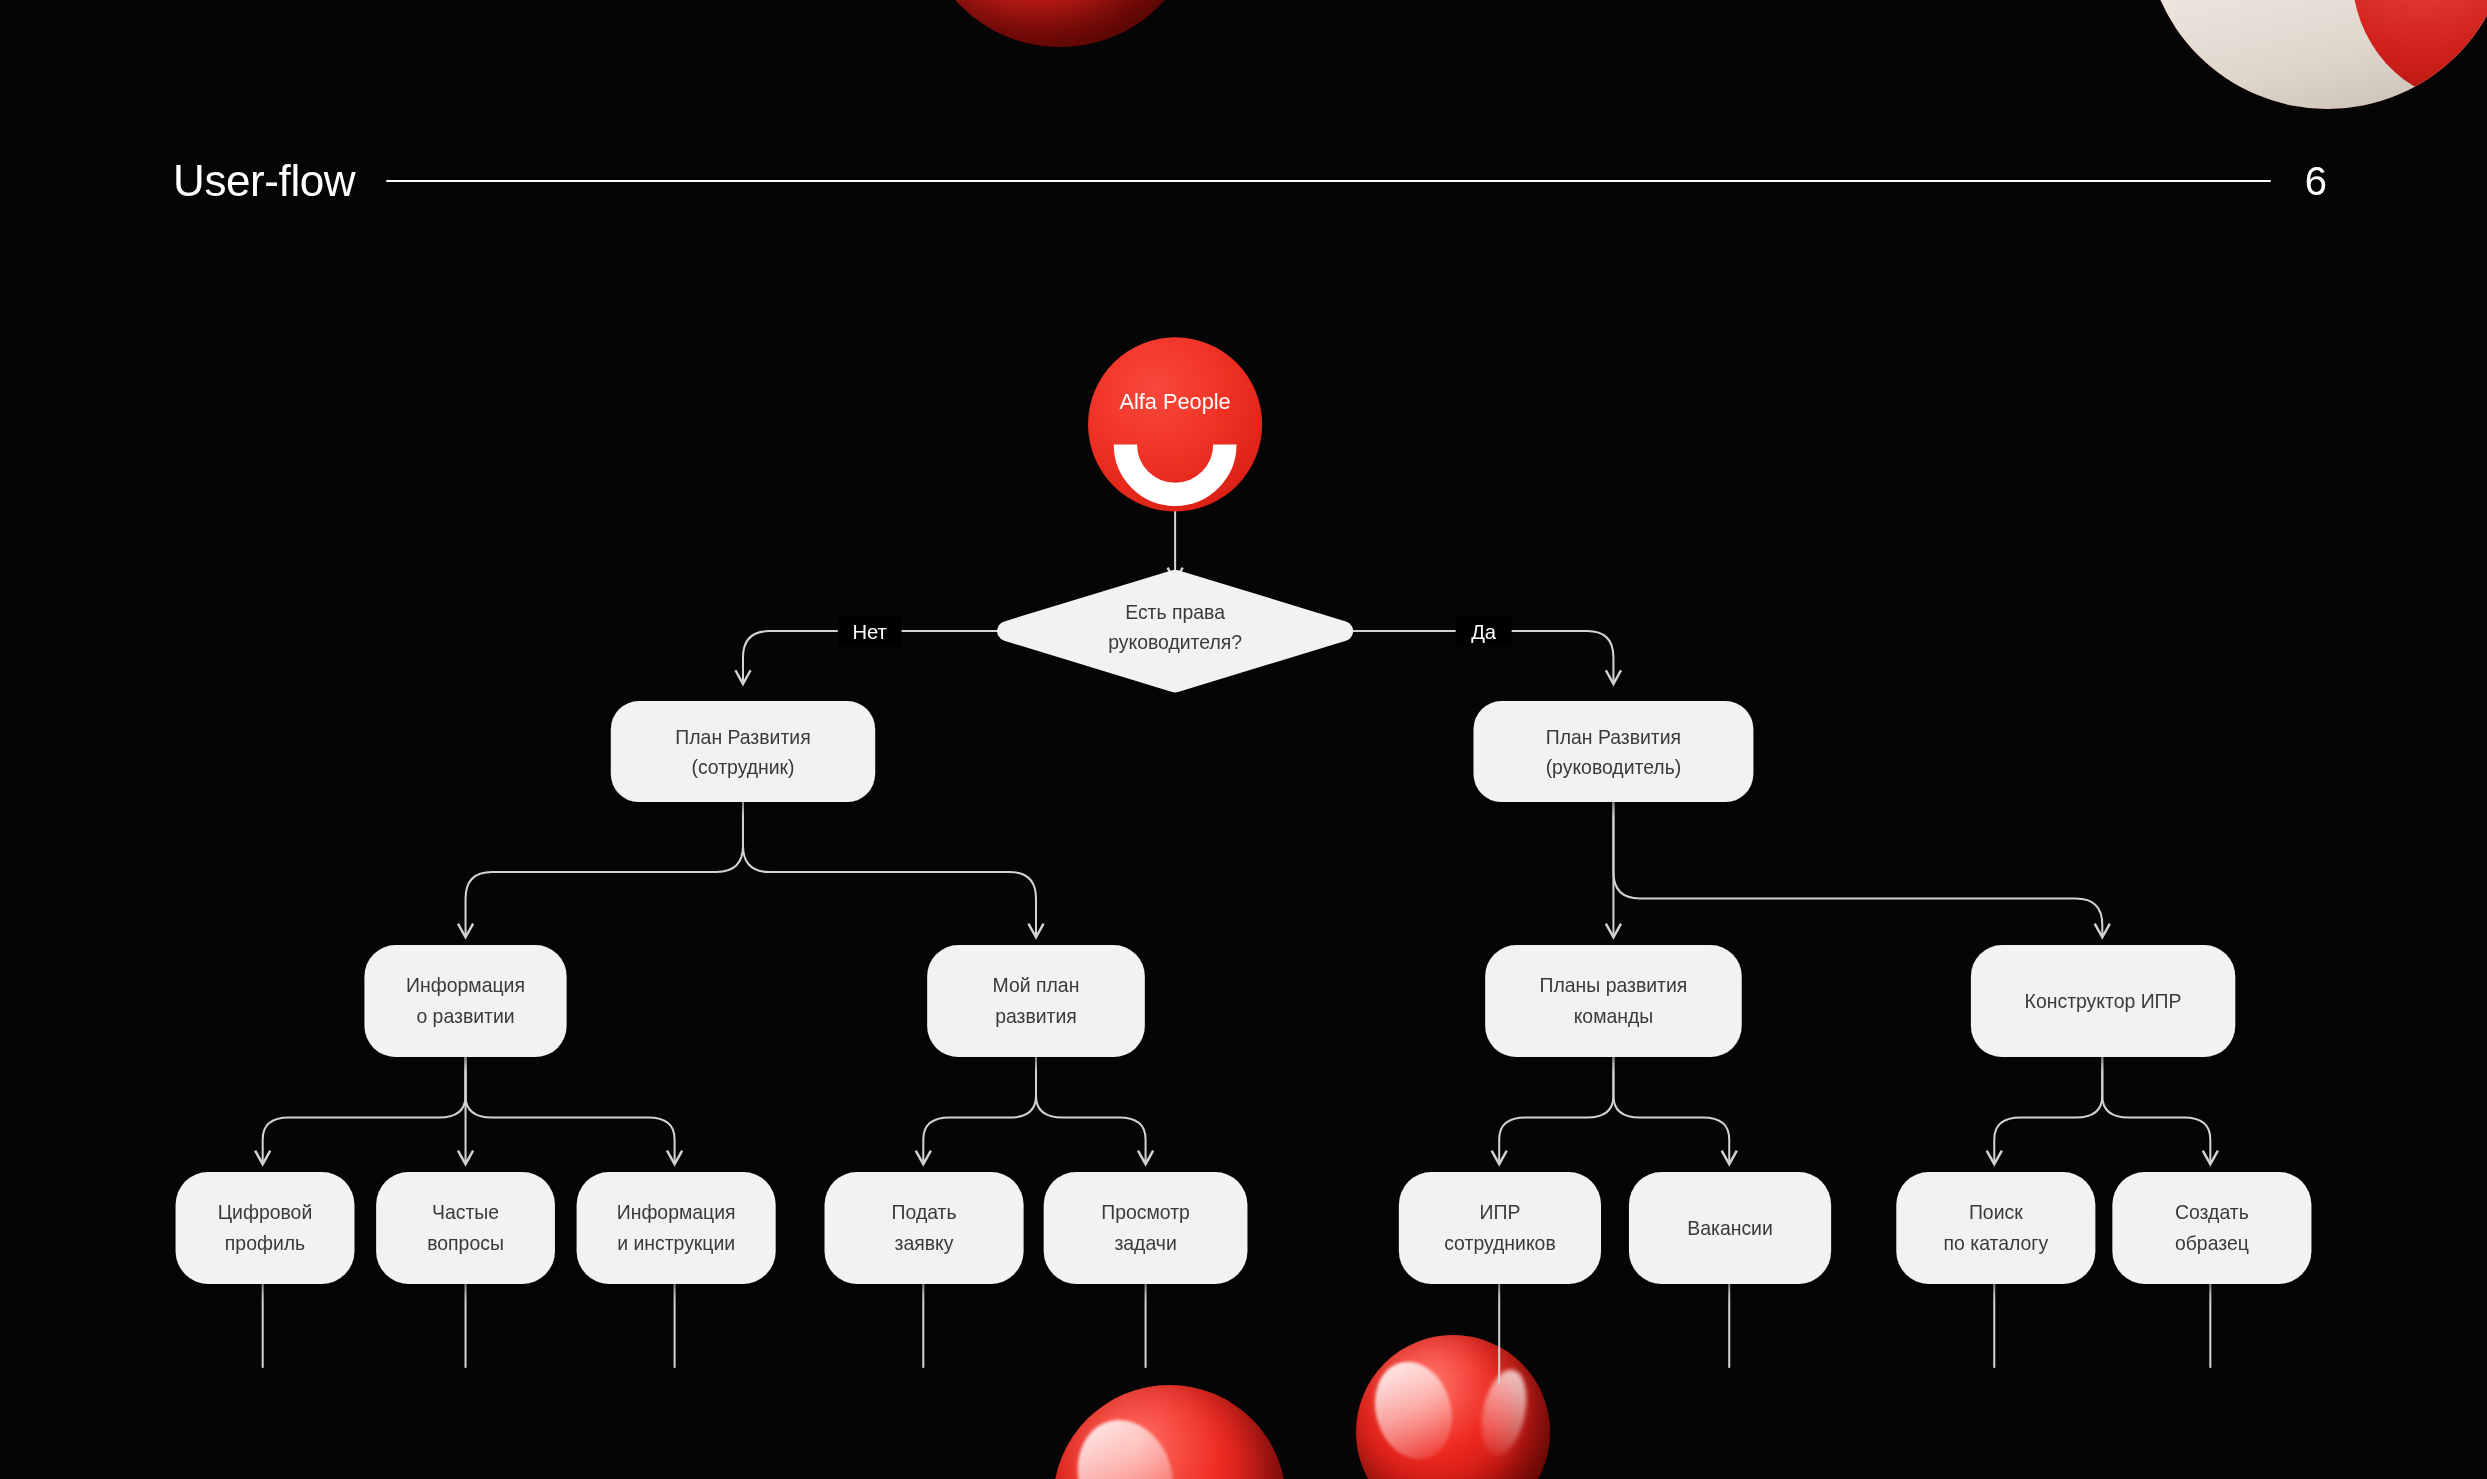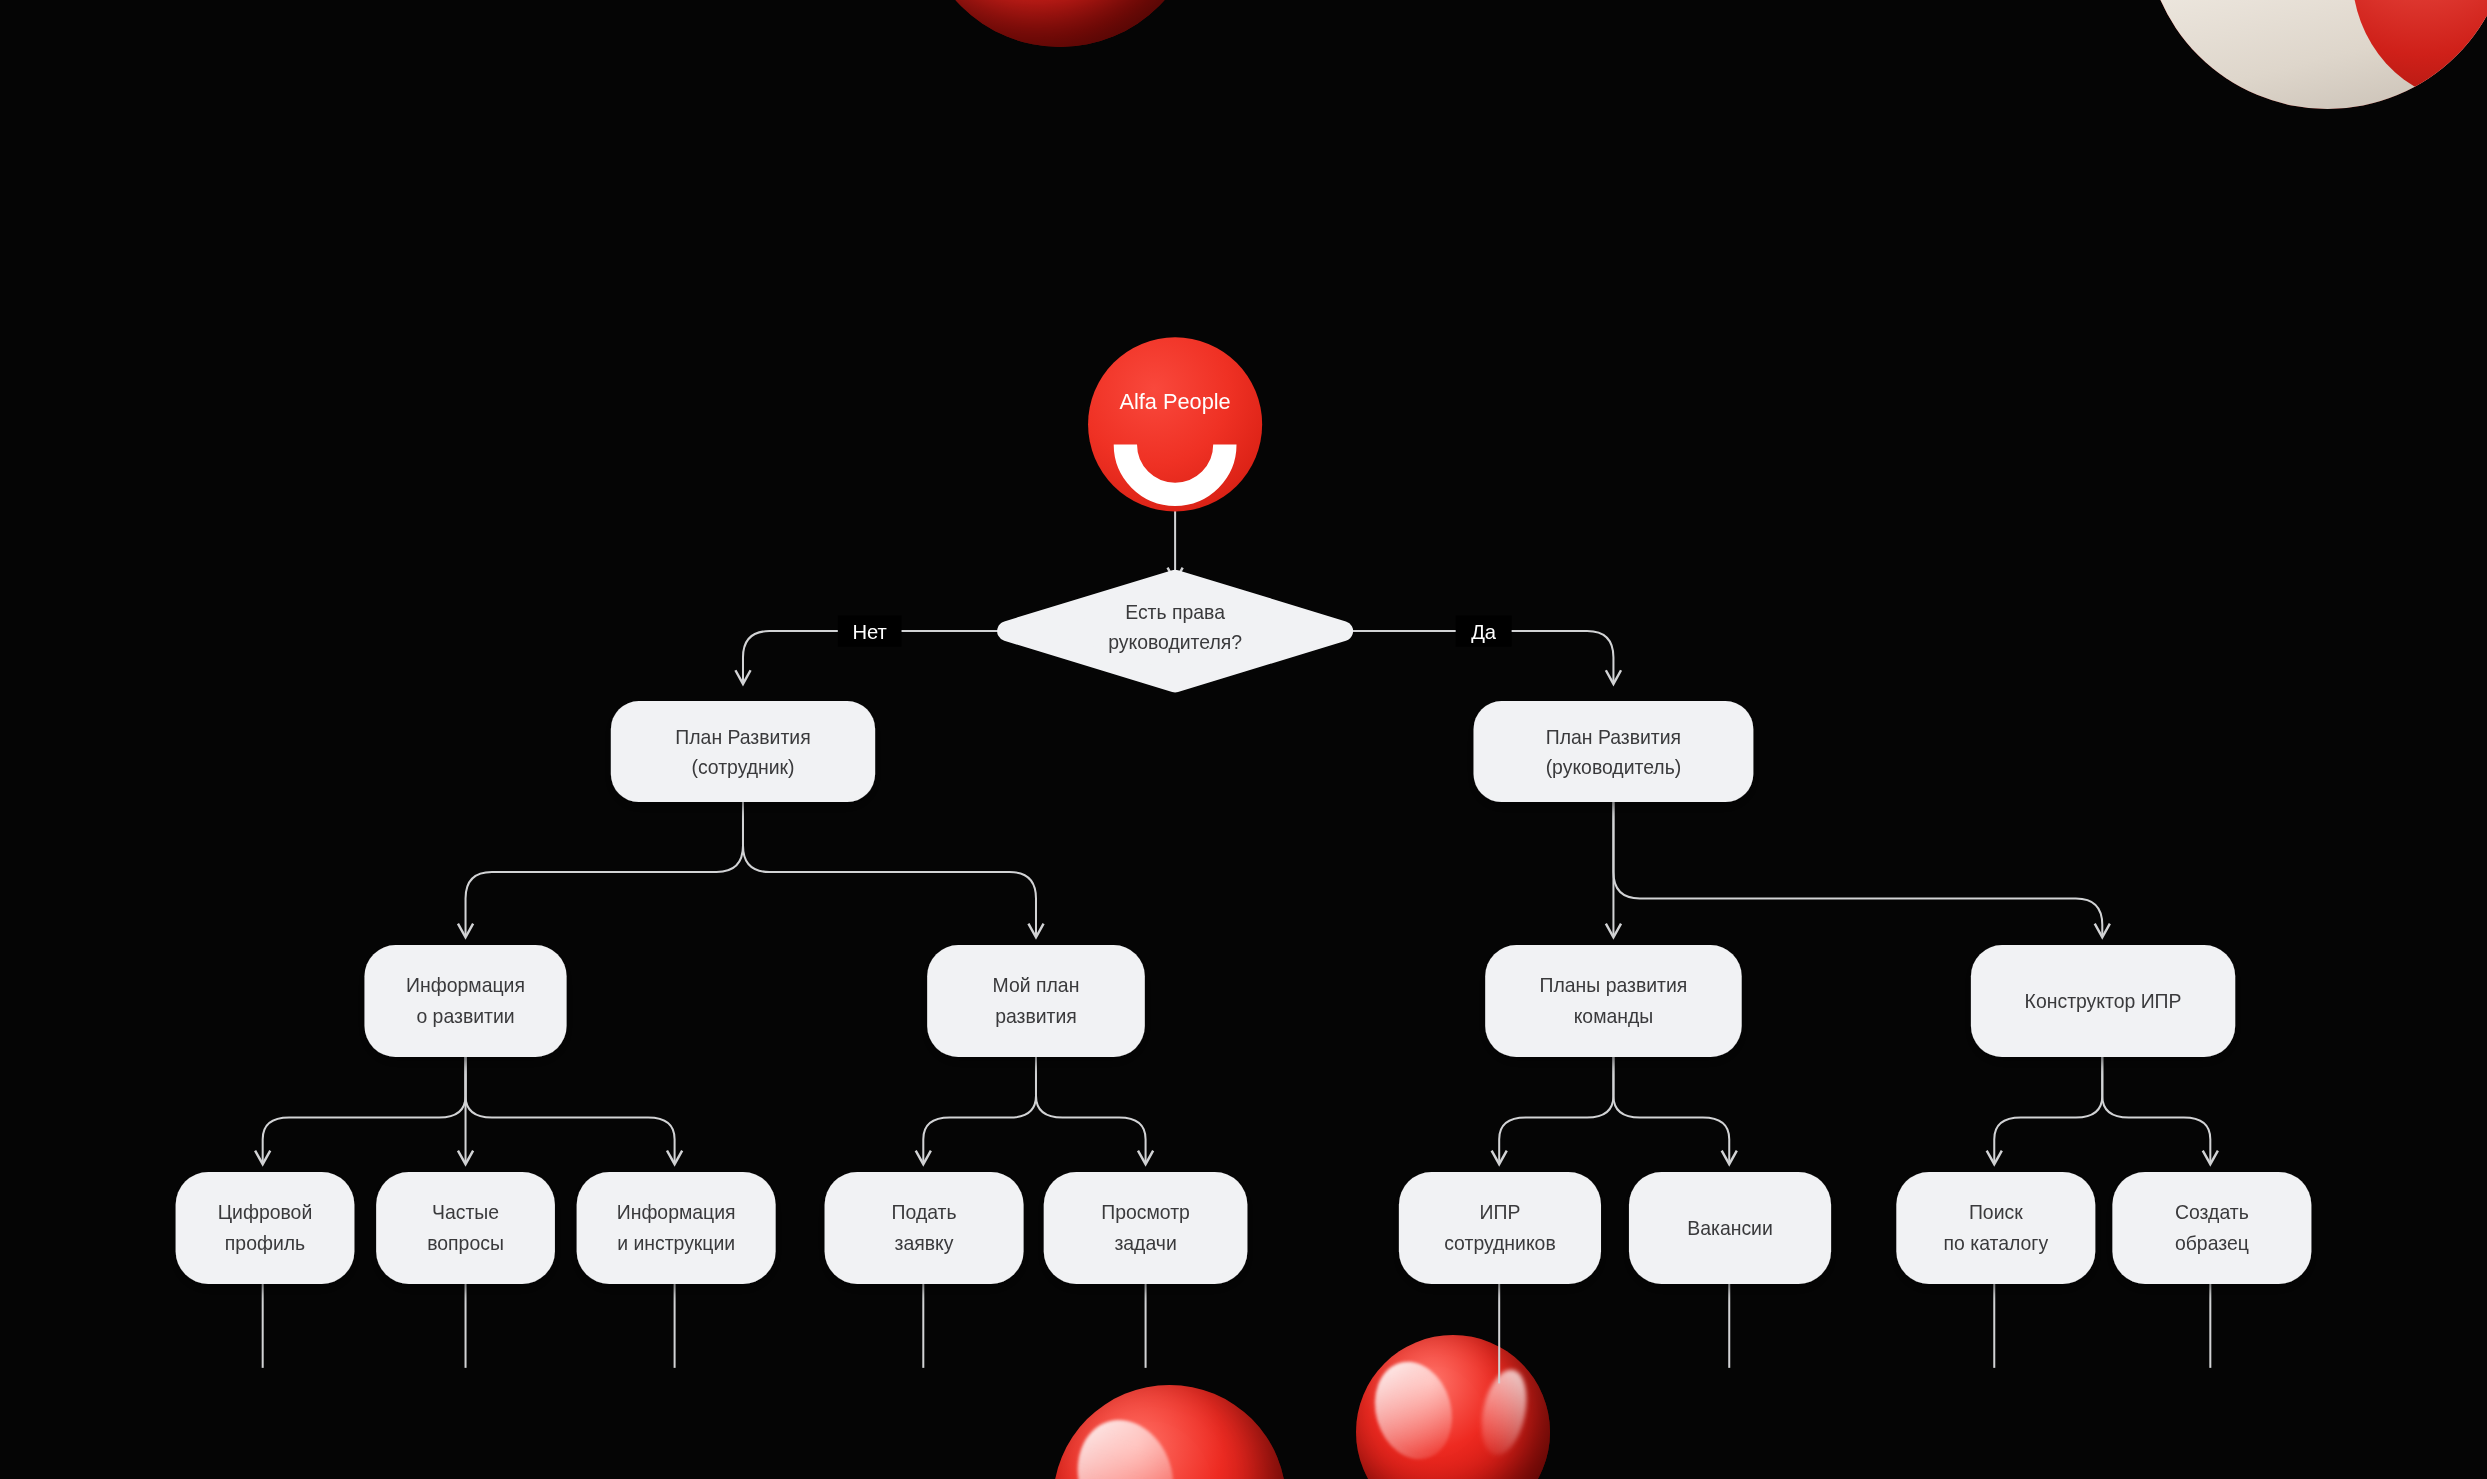--- a/index.html
+++ b/index.html
@@ -104,20 +104,25 @@
   <div class="sphere sphere-top-left"></div>
   <div class="sphere sphere-top-right"></div>
   <div class="sphere sphere-bottom-left">
     <div class="gloss"></div>
   </div>
   <div class="sphere sphere-bottom-mid">
     <div class="gloss"></div>
     <div class="gloss2"></div>
   </div>
 
+  <div class="header">
+    <div class="header-title">User-flow</div>
+    <div class="header-rule"></div>
+    <div class="header-page">6</div>
+  </div>
 
   <svg class="flow" viewBox="0 0 3200 1903">
     <defs>
       <marker id="arrow" viewBox="0 0 12 12" refX="9" refY="6" markerWidth="9" markerHeight="9" orient="auto-start-reverse">
         <path d="M1,1 L10,6 L1,11" fill="none" stroke="#d2d3d5" stroke-width="1.6"></path>
       </marker>
       <radialGradient id="logoGrad" cx="38%" cy="30%" r="78%">
         <stop offset="0%" stop-color="#f9483c"></stop>
         <stop offset="55%" stop-color="#ef3124"></stop>
         <stop offset="100%" stop-color="#d81f13"></stop>

